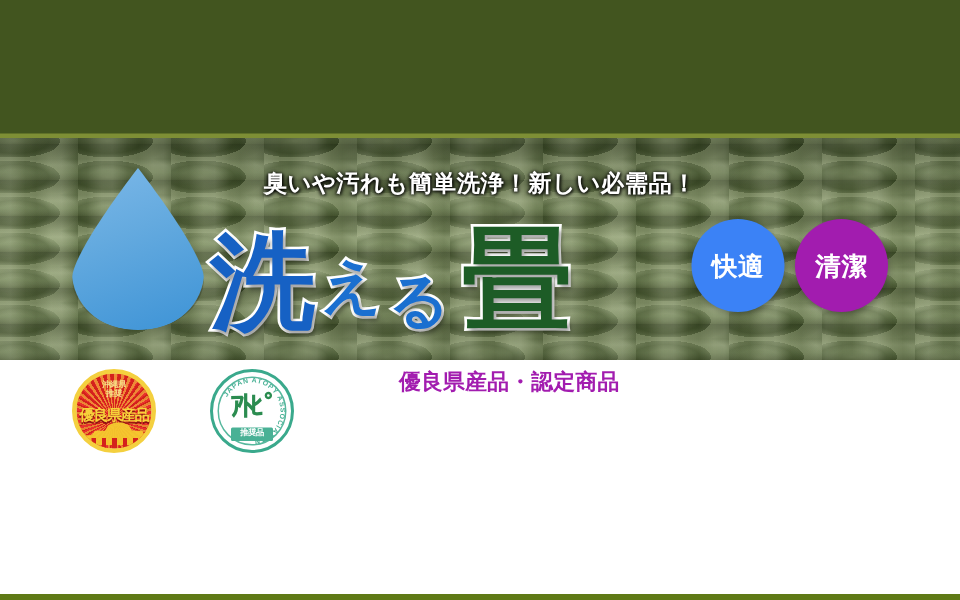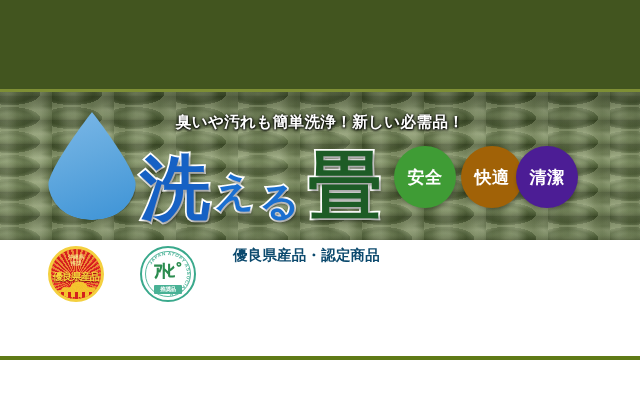--- a/index.html
+++ b/index.html
@@ -6,21 +6,21 @@
     margin: 0;
     padding: 0;
     background: #ffffff;
   }
   body {
     font-family: "Liberation Sans", "DejaVu Sans", sans-serif;
   }
   .banner {
     position: relative;
     width: 640px;
-    height: 360px;
+    height: 400px;
     overflow: hidden;
     background: #ffffff;
   }
 
   
   .top-band {
     position: absolute;
     left: 0;
     top: 0;
     width: 640px;
@@ -207,22 +207,22 @@
     display: flex;
     align-items: center;
     justify-content: center;
     color: #ffffff;
     font-size: 17px;
     font-weight: bold;
     letter-spacing: 0.5px;
     box-shadow: 1px 2px 4px rgba(0,0,0,0.28);
   }
   .circle-0 { left: 0px;   background: #3f9c35; }
-  .circle-1 { left: 67px;  background: #a16207; }
-  .circle-2 { left: 122px; background: #4c1d95; text-align: right; }
+  .circle-1 { left: 67px;  background: #3b82f6; }
+  .circle-2 { left: 136px; background: #a21caf; text-align: right; }
 
   
   .lower {
     position: absolute;
     left: 0;
     top: 240px;
     width: 640px;
     height: 158px;
     background: #ffffff;
   }
@@ -352,26 +352,27 @@
   }
 
   
   .lower-text {
     position: absolute;
     left: 233px;
     top: 244px;
     width: 400px;
   }
   .lower-line {
-    color: #0c4a6e;
+    color: #a21caf;
     font-size: 14.5px;
     font-weight: bold;
     line-height: 1.62;
     letter-spacing: 0.2px;
     white-space: nowrap;
+    margin-left: 33px;
   }
 
   
   .bottom-bar {
     position: absolute;
     left: 0;
     bottom: 0;
     width: 640px;
     height: 4px;
     background: #5f7a16;
@@ -396,21 +397,20 @@
     <span class="ti-e">え</span>
     <span class="ti-ru">る</span>
     <span class="ti-tatami">畳</span>
   </div>
 
   <div class="drop">
     <div class="drop-shape"></div>
   </div>
 
   <div class="circles">
-    <div class="circle circle-0">安全</div>
     <div class="circle circle-1">快適</div>
     <div class="circle circle-2">清潔</div>
   </div>
 
   <div class="lower"></div>
 
   <div class="seal seal-okinawa">
     <div class="sun-rays"></div>
     <div class="seal-top">
       <div>沖縄県</div>

